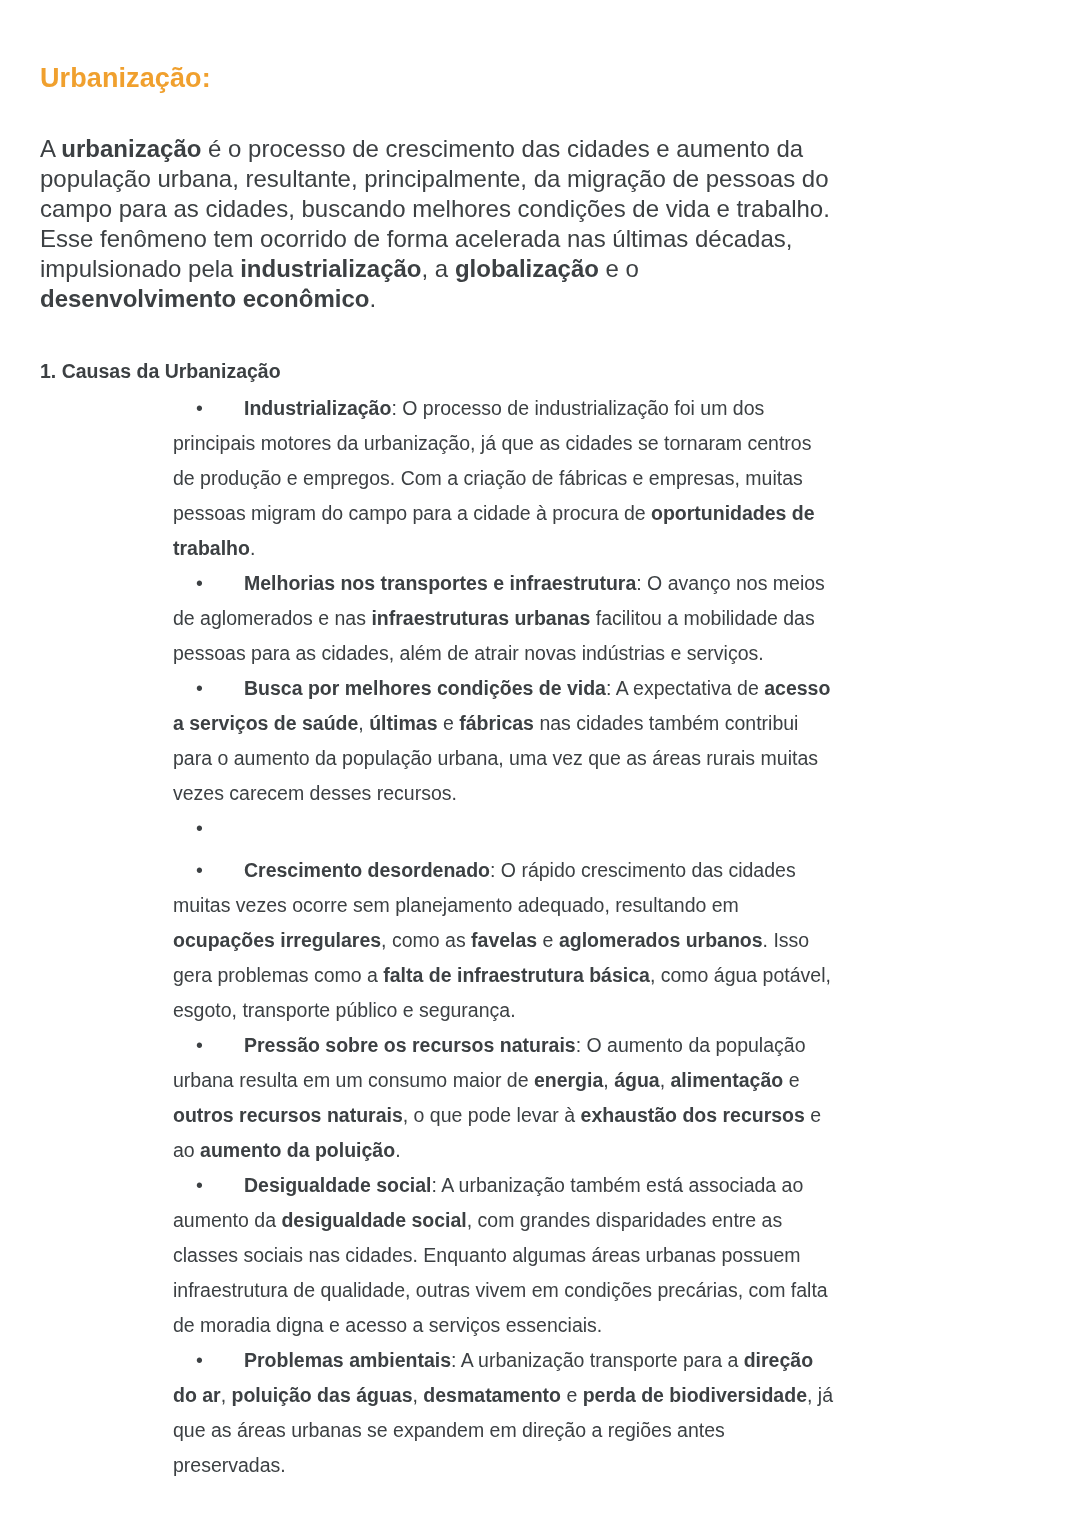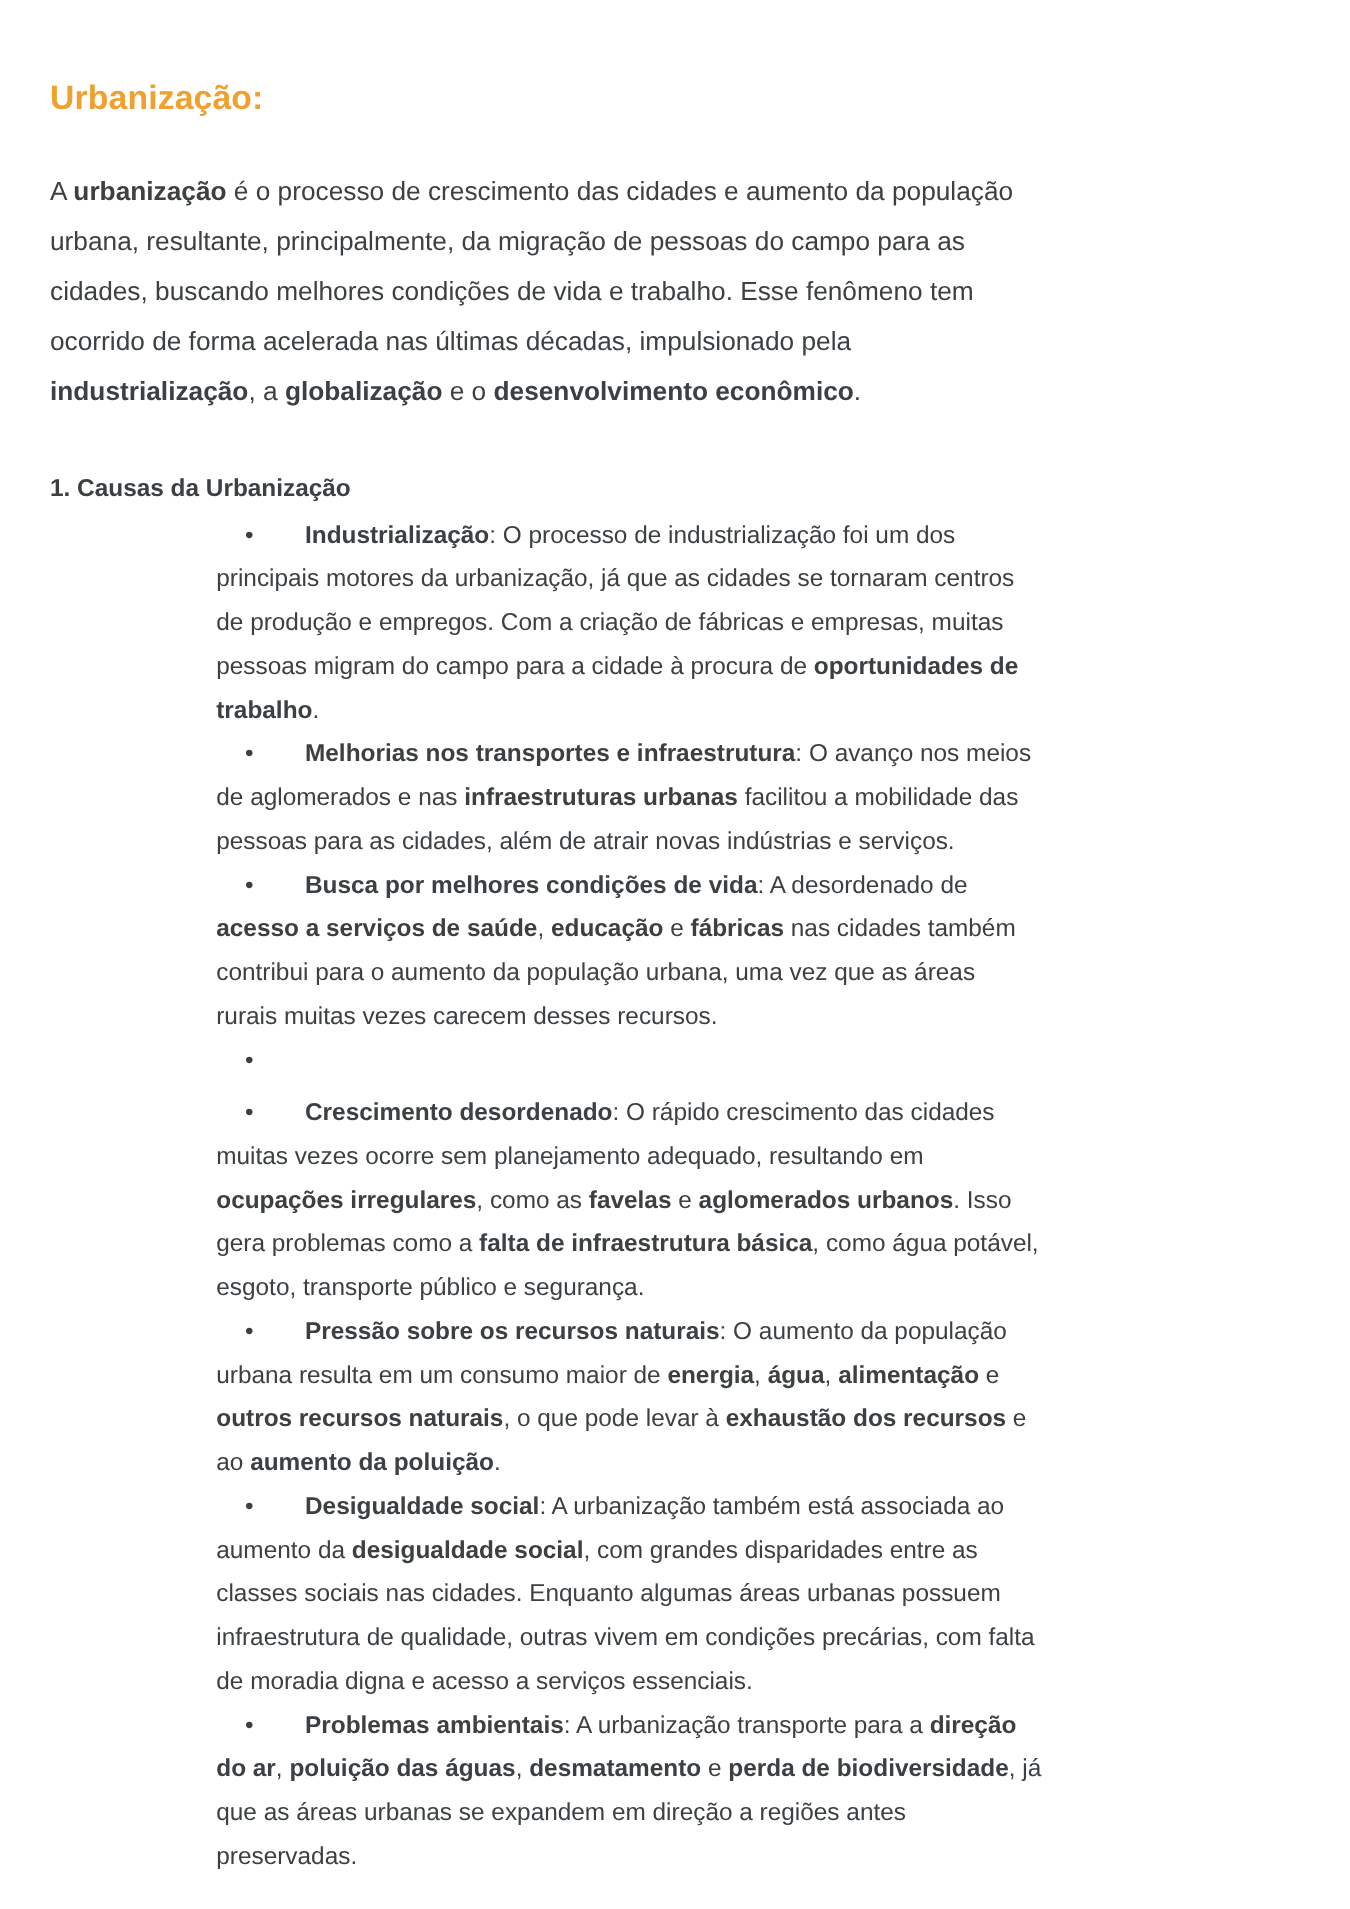--- a/index.html
+++ b/index.html
@@ -24,22 +24,22 @@
   }
   .doc-title {
     font-size: 27px;
     font-weight: 700;
     color: #f0a02e;
     margin: 0 0 38px 0;
     letter-spacing: 0.1px;
     line-height: 1.25;
   }
   .intro {
-    font-size: 21px;
-    line-height: 40px;
+    font-size: 24px;
+    line-height: 30px;
     margin: 0 0 40px 0;
     color: #3c4043;
     max-width: 1000px;
   }
   .section {
     margin: 0 0 6px 0;
   }
   .section-heading {
     font-size: 19.5px;
     line-height: 35px;
@@ -87,21 +87,21 @@
   <h1 class="doc-title">Urbanização:</h1>
 
   <p class="intro"><span>A </span><b>urbanização</b><span> é o processo de crescimento das cidades e aumento da população urbana, resultante, principalmente, da migração de pessoas do campo para as cidades, buscando melhores condições de vida e trabalho. Esse fenômeno tem ocorrido de forma acelerada nas últimas décadas, impulsionado pela </span><b>industrialização</b><span>, a </span><b>globalização</b><span> e o </span><b>desenvolvimento econômico</b><span>.</span></p>
 
   <div id="sections-container">
       <section class="section">
         <h2 class="section-heading">1. Causas da Urbanização</h2>
         <ul class="bullet-list">
           <li class="bullet-item"><span class="dot">•</span><span><b>Industrialização</b><span>: O processo de industrialização foi um dos principais motores da urbanização, já que as cidades se tornaram centros de produção e empregos. Com a criação de fábricas e empresas, muitas pessoas migram do campo para a cidade à procura de </span><b>oportunidades de trabalho</b><span>.</span></span></li>
           <li class="bullet-item"><span class="dot">•</span><span><b>Melhorias nos transportes e infraestrutura</b><span>: O avanço nos meios de aglomerados e nas </span><b>infraestruturas urbanas</b><span> facilitou a mobilidade das pessoas para as cidades, além de atrair novas indústrias e serviços.</span></span></li>
-          <li class="bullet-item"><span class="dot">•</span><span><b>Busca por melhores condições de vida</b><span>: A desordenado de </span><b>acesso a serviços de saúde</b><span>, </span><b>educação</b><span> e </span><b>fábricas</b><span> nas cidades também contribui para o aumento da população urbana, uma vez que as áreas rurais muitas vezes carecem desses recursos.</span></span></li>
+          <li class="bullet-item"><span class="dot">•</span><span><b>Busca por melhores condições de vida</b><span>: A expectativa de </span><b>acesso a serviços de saúde</b><span>, </span><b>últimas</b><span> e </span><b>fábricas</b><span> nas cidades também contribui para o aumento da população urbana, uma vez que as áreas rurais muitas vezes carecem desses recursos.</span></span></li>
           <li class="bullet-item"><span class="dot">•</span></li>
         </ul>
       </section>
       <div class="section-gap"></div>
       <section class="section">
         <ul class="bullet-list">
           <li class="bullet-item"><span class="dot">•</span><span><b>Crescimento desordenado</b><span>: O rápido crescimento das cidades muitas vezes ocorre sem planejamento adequado, resultando em </span><b>ocupações irregulares</b><span>, como as </span><b>favelas</b><span> e </span><b>aglomerados urbanos</b><span>. Isso gera problemas como a </span><b>falta de infraestrutura básica</b><span>, como água potável, esgoto, transporte público e segurança.</span></span></li>
           <li class="bullet-item"><span class="dot">•</span><span><b>Pressão sobre os recursos naturais</b><span>: O aumento da população urbana resulta em um consumo maior de </span><b>energia</b><span>, </span><b>água</b><span>, </span><b>alimentação</b><span> e </span><b>outros recursos naturais</b><span>, o que pode levar à </span><b>exhaustão dos recursos</b><span> e ao </span><b>aumento da poluição</b><span>.</span></span></li>
           <li class="bullet-item"><span class="dot">•</span><span><b>Desigualdade social</b><span>: A urbanização também está associada ao aumento da </span><b>desigualdade social</b><span>, com grandes disparidades entre as classes sociais nas cidades. Enquanto algumas áreas urbanas possuem infraestrutura de qualidade, outras vivem em condições precárias, com falta de moradia digna e acesso a serviços essenciais.</span></span></li>
           <li class="bullet-item"><span class="dot">•</span><span><b>Problemas ambientais</b><span>: A urbanização transporte para a </span><b>direção do ar</b><span>, </span><b>poluição das águas</b><span>, </span><b>desmatamento</b><span> e </span><b>perda de biodiversidade</b><span>, já que as áreas urbanas se expandem em direção a regiões antes preservadas.</span></span></li>

